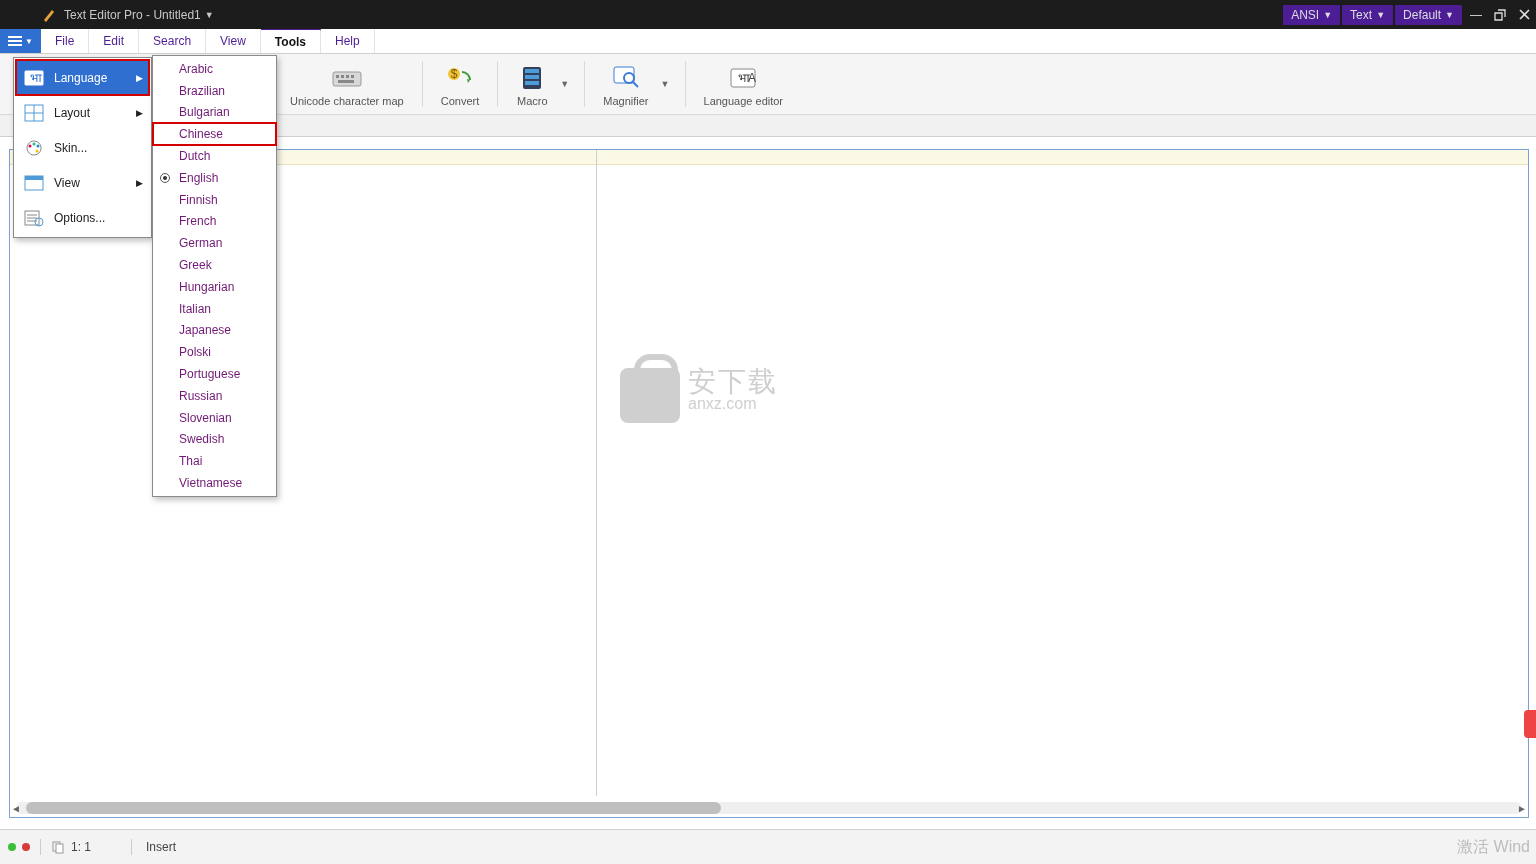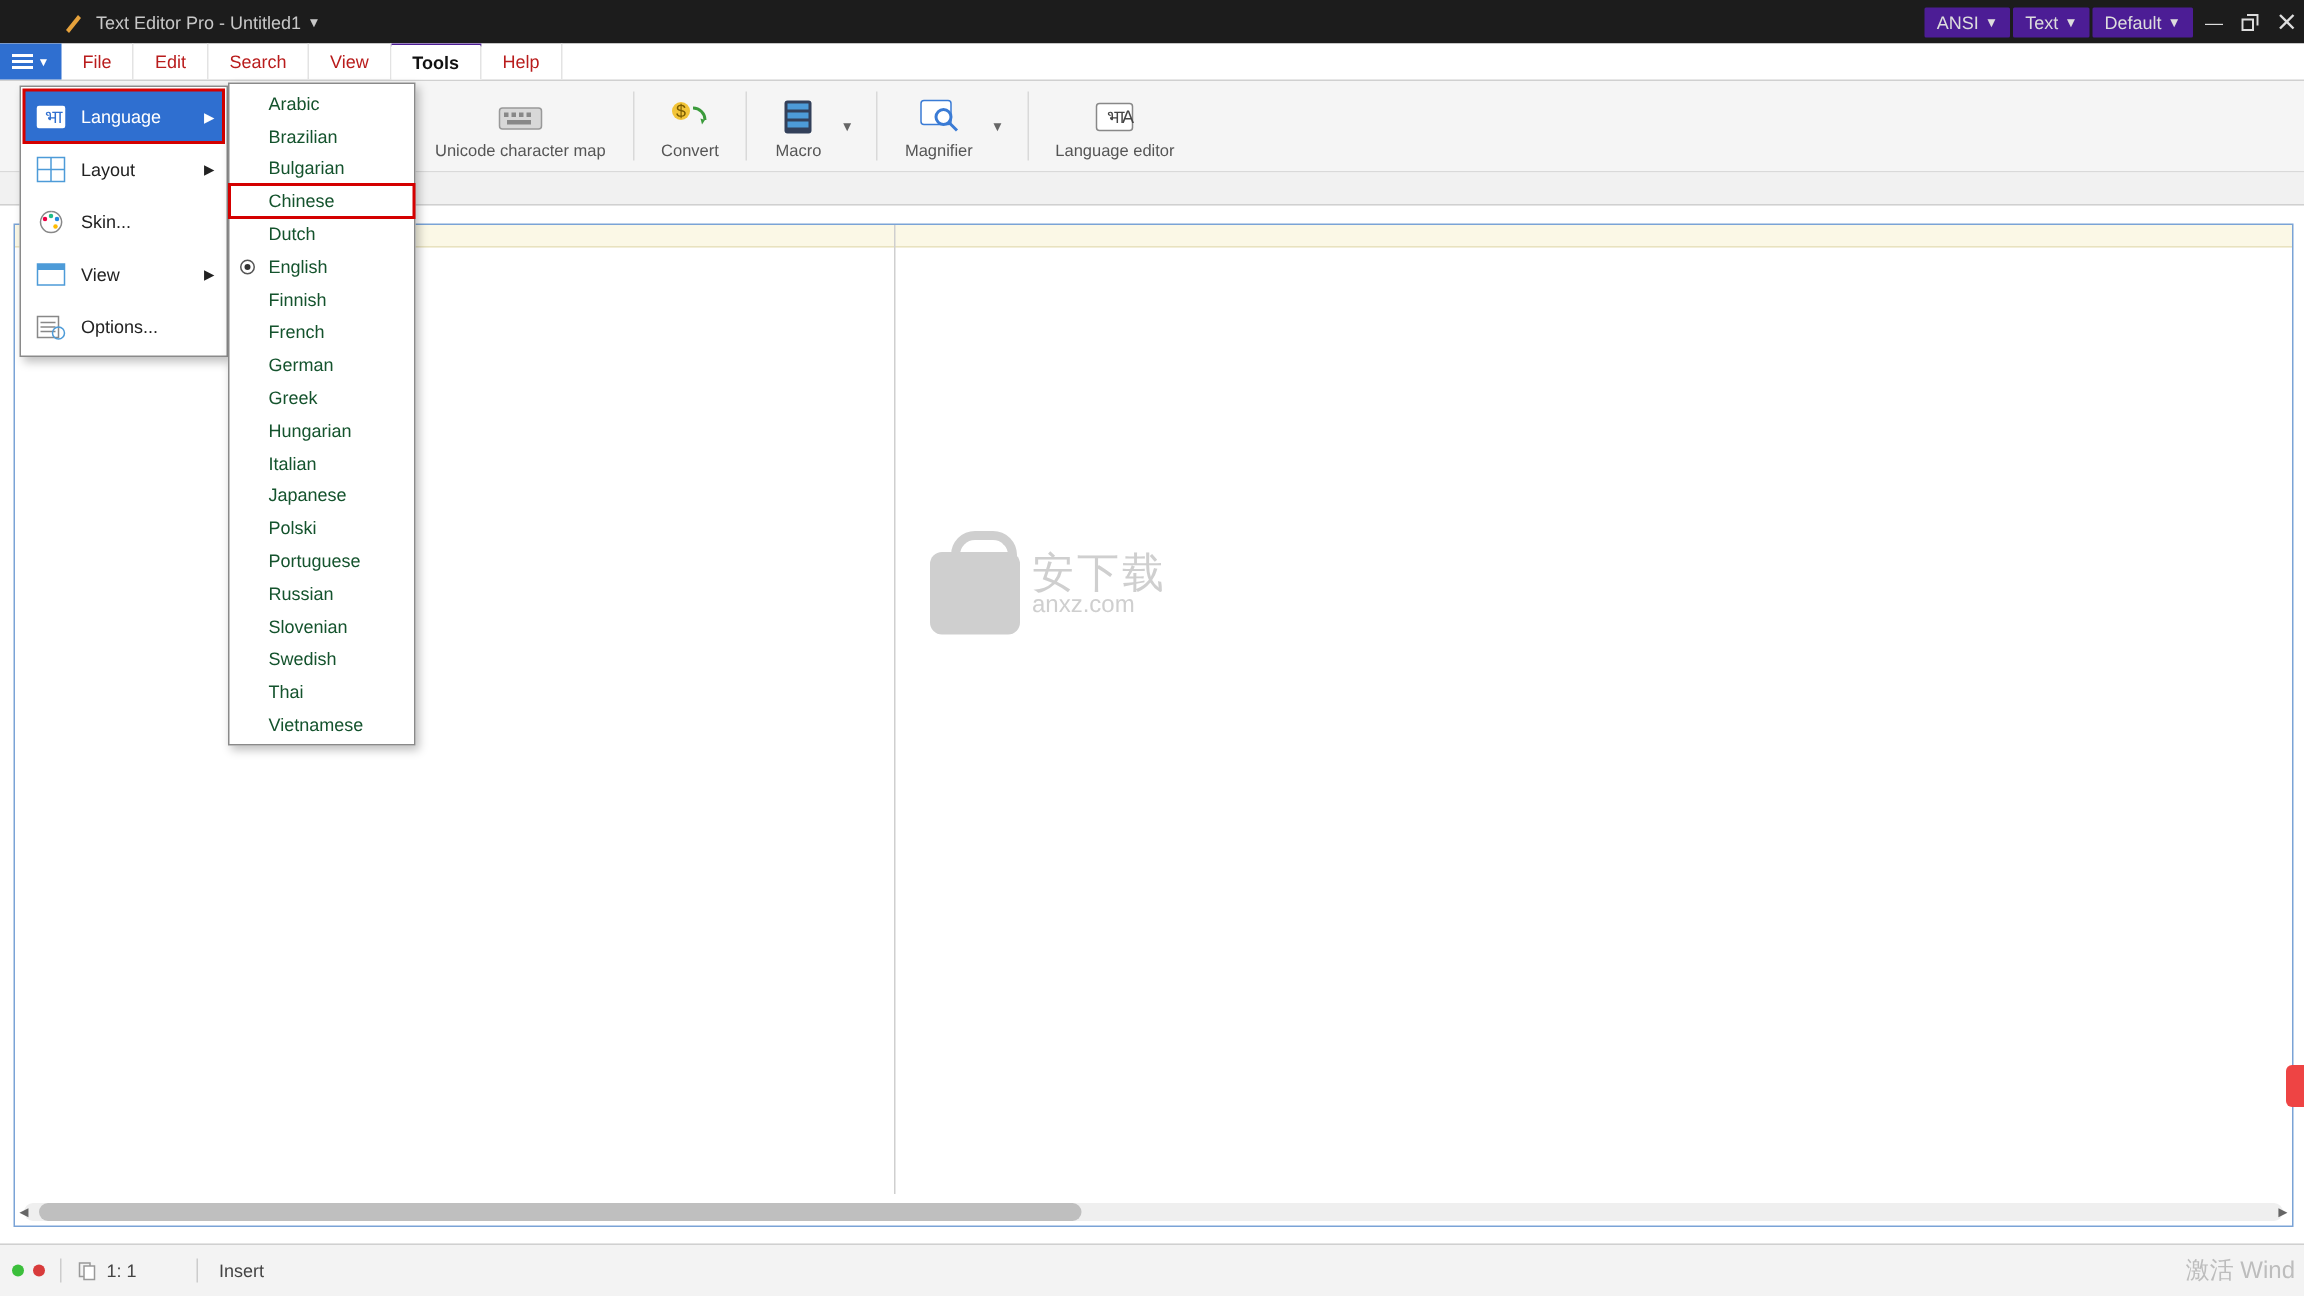--- a/index.html
+++ b/index.html
@@ -15,21 +15,21 @@
 .titlebar .encbtn { background: #4c1d95; color: #ddd; padding: 3px 8px; margin-right: 2px; display: flex; align-items: center; gap: 4px; border-radius: 1px; }
 .titlebar .encbtn .dd { font-size: 9px; }
 .titlebar .winbtn { width: 24px; height: 24px; display: flex; align-items: center; justify-content: center; color: #ddd; }
 
 
 .menubar { height: 25px; background: #fff; border-bottom: 1px solid #d0d0d0; display: flex; align-items: stretch; }
 .hamburger { width: 41px; background: #2f6fd0; display: flex; align-items: center; justify-content: center; color: #fff; gap: 3px; }
 .hamburger .lines { display: flex; flex-direction: column; gap: 2px; }
 .hamburger .lines span { width: 14px; height: 2px; background: #fff; display: block; }
 .hamburger .dd { font-size: 8px; }
-.menubar .mitem { padding: 0 14px; display: flex; align-items: center; border-right: 1px solid #e3e3e3; color: #b91c1c; }
+.menubar .mitem { padding: 0 14px; display: flex; align-items: center; border-right: 1px solid #e3e3e3; color: #4c1d95; }
 .menubar .mitem.active { background: #fff; border-top: 2px solid #4c1d95; font-weight: 600; color: #111; position: relative; }
 .menubar .mitem.active::before { content: ""; position: absolute; left: 0; right: 0; top: -1px; height: 2px; background: #fff; }
 
 
 .ribbon { height: 61px; background: #f5f5f5; border-bottom: 1px solid #d9d9d9; display: flex; align-items: center; padding-left: 284px; gap: 6px; }
 .rgroup { display: flex; flex-direction: column; align-items: center; justify-content: center; padding: 0 6px; color: #555; }
 .rgroup .ricon { width: 32px; height: 32px; display: flex; align-items: center; justify-content: center; }
 .rgroup .rlabel { font-size: 11px; color: #555; margin-top: 1px; }
 .rsep { width: 1px; height: 46px; background: #d9d9d9; margin: 0 6px; }
 .rdd { width: 12px; color: #666; font-size: 9px; align-self: center; }
@@ -68,21 +68,21 @@
 .menu1 { position: absolute; left: 13px; top: 57px; width: 139px; background: #fff; border: 1px solid #8a8a8a; box-shadow: 2px 3px 6px rgba(0,0,0,.25); padding: 2px; }
 .menu1 .row { height: 35px; display: flex; align-items: center; gap: 8px; padding: 0 6px; color: #222; position: relative; }
 .menu1 .row .mi-icon { width: 24px; height: 24px; display: flex; align-items: center; justify-content: center; }
 .menu1 .row .arrow { margin-left: auto; font-size: 9px; color: #222; }
 .menu1 .row.selected { background: #2f6fd0; color: #fff; }
 .menu1 .row.selected .arrow { color: #fff; }
 .menu1 .row.boxed { outline: 2px solid #d40000; outline-offset: -1px; }
 
 
 .menu2 { position: absolute; left: 152px; top: 55px; width: 125px; background: #fff; border: 1px solid #8a8a8a; box-shadow: 2px 3px 6px rgba(0,0,0,.25); padding: 2px 0; }
-.menu2 .lrow { height: 21.8px; display: flex; align-items: center; padding-left: 26px; color: #14532d; position: relative; }
+.menu2 .lrow { height: 21.8px; display: flex; align-items: center; padding-left: 26px; color: #701a75; position: relative; }
 .menu2 .lrow .radio { position: absolute; left: 7px; width: 10px; height: 10px; border: 1px solid #555; border-radius: 50%; display: flex; align-items: center; justify-content: center; }
 .menu2 .lrow .radio .d { width: 4px; height: 4px; background: #333; border-radius: 50%; }
 .menu2 .lrow.boxed { outline: 2px solid #d40000; outline-offset: -1px; }
 
 
 .edge-badge { position: absolute; right: 0; top: 710px; width: 12px; height: 28px; background: #e44; border-radius: 4px 0 0 4px; }
 </style>
 </head>
 <body>
 

